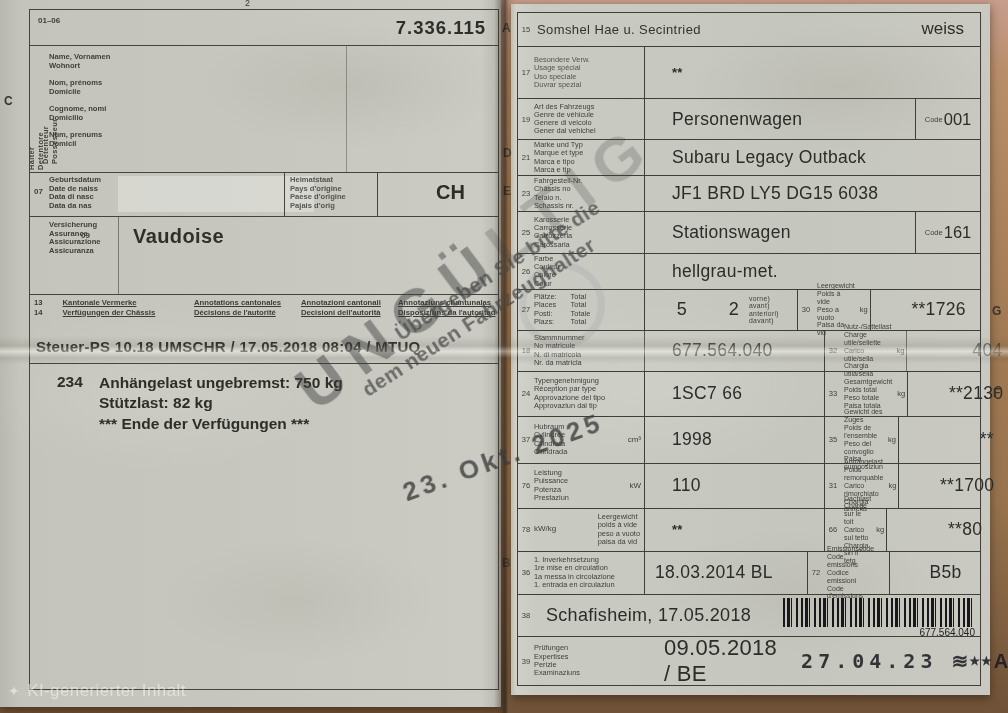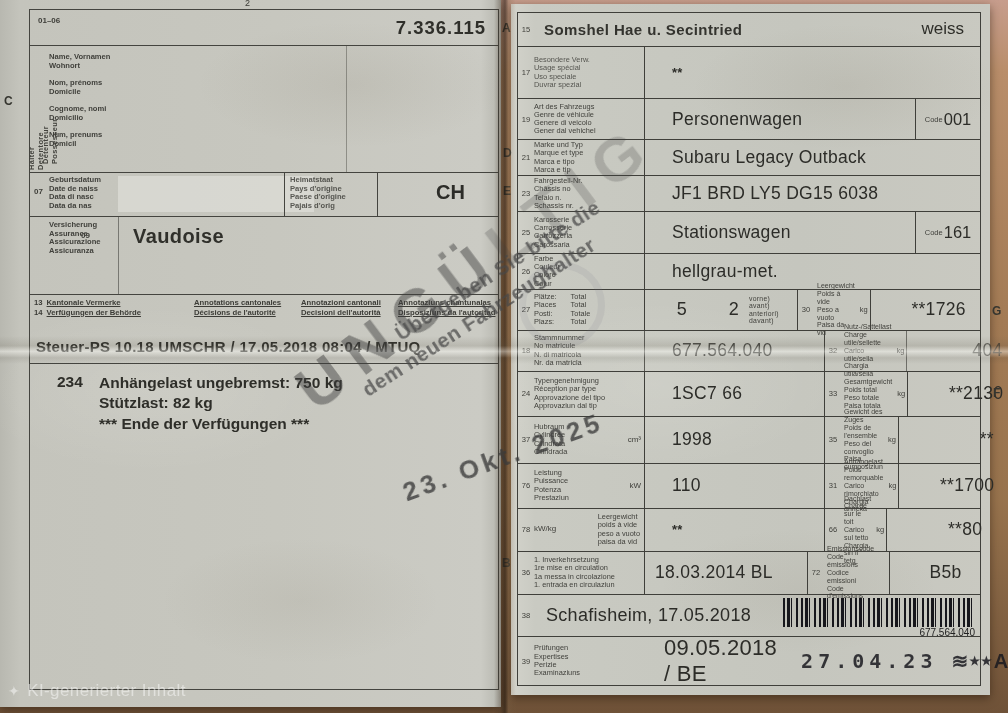--- a/index.html
+++ b/index.html
@@ -62,21 +62,21 @@
   .val.half{width:152px;flex:none;}
   .rhalf{flex:1;display:flex;border-left:1.2px solid #3f3f3a;}
   .lbl2{flex:1;display:flex;align-items:center;font-size:7px;line-height:1.12;color:#41413c;padding-left:3px;padding-right:15px;position:relative;}
   .unit{position:absolute;right:2px;top:50%;transform:translateY(-50%);font-size:7.5px;color:#41413c;}
   .unitleft{position:absolute;right:3px;top:50%;transform:translateY(-50%);font-size:8px;color:#41413c;}
   .rval{width:112px;flex:none;display:flex;align-items:center;justify-content:flex-end;padding-right:16px;font-size:17.5px;letter-spacing:.3px;color:#2c2c28;border-left:1.2px solid #3f3f3a;box-sizing:border-box;}
   .codecell{width:64px;flex:none;border-left:1.2px solid #3f3f3a;display:flex;flex-direction:row;align-items:center;justify-content:center;gap:1px;}
   .codecell .clab{font-size:7.5px;color:#41413c;}
   .codecell .cval{font-size:16.5px;color:#2c2c28;}
   .hdr15{height:34px;align-items:center;}
-  .hdr15 .name{font-size:15px;letter-spacing:.4px;margin-left:10px;color:#33332e;font-weight:bold;}
+  .hdr15 .name{font-size:13px;letter-spacing:.4px;margin-left:3px;color:#33332e;}
   .hdr15 .colorval{margin-left:auto;margin-right:16px;font-size:17px;color:#2e2e29;}
   .seat5{flex:1;text-align:center;font-size:18px;}
   .seat2{width:30px;text-align:center;font-size:18px;}
   .seatnote{width:48px;font-size:6.8px;line-height:1.1;color:#41413c;white-space:pre-line;}
   .kwkg{font-size:8px;color:#3e3e39;width:32px;flex:none;}
   .barcode{position:absolute;right:5px;top:3px;width:192px;}
   .bars{height:29px;background:repeating-linear-gradient(90deg,#17171c 0 2px,transparent 2px 4px,#17171c 4px 7px,transparent 7px 8px,#17171c 8px 9px,transparent 9px 13px,#17171c 13px 15px,transparent 15px 18px);}
   .bcap{font-size:10px;text-align:right;color:#222;margin-top:0;}
   .r39val{display:flex;align-items:center;flex:1;}
   .exdate{font-size:22px;margin-left:20px;letter-spacing:.3px;}
@@ -153,23 +153,23 @@
         <span class="fieldno" style="top:14px;margin-left:47px;">09</span>
         <span class="lbltxt" style="position:absolute;left:19px;top:4px;">Versicherung
 Assurance
 Assicurazione
 Assicuranza</span>
         <span class="vline" style="left:88px;border-left-width:1px;opacity:.6;"></span>
         <span class="vaudoise">Vaudoise</span>
       </div>
 
       <div class="lrow hdrrow bt">
-        <div class="hcol" style="width:160px;display:flex;gap:4px;padding-left:4px;">
+        <div class="hcol" style="width:160px;display:flex;gap:20px;padding-left:4px;">
           <span><span>13</span><br><span>14</span></span>
-          <span><u>Kantonale Vermerke</u><br><u>Verfügungen der Behörde</u></span>
+          <span><u>Kantonale Vermerke</u><br><u>Verfügungen der Châssis</u></span>
         </div>
         <div class="hcol" style="width:107px;"><u>Annotations cantonales</u><br><u>Décisions de l'autorité</u></div>
         <div class="hcol" style="width:97px;"><u>Annotazioni cantonali</u><br><u>Decisioni dell'autorità</u></div>
         <div class="hcol" style="flex:1;"><u>Annotaziuns chantunalas</u><br><u>Disposiziuns da l'autoritad</u></div>
       </div>
 
       <div class="lrow steuerrow">
         <span class="steuertxt">Steuer-PS   10.18   UMSCHR / 17.05.2018 08:04 / MTUQ</span>
       </div>
 

